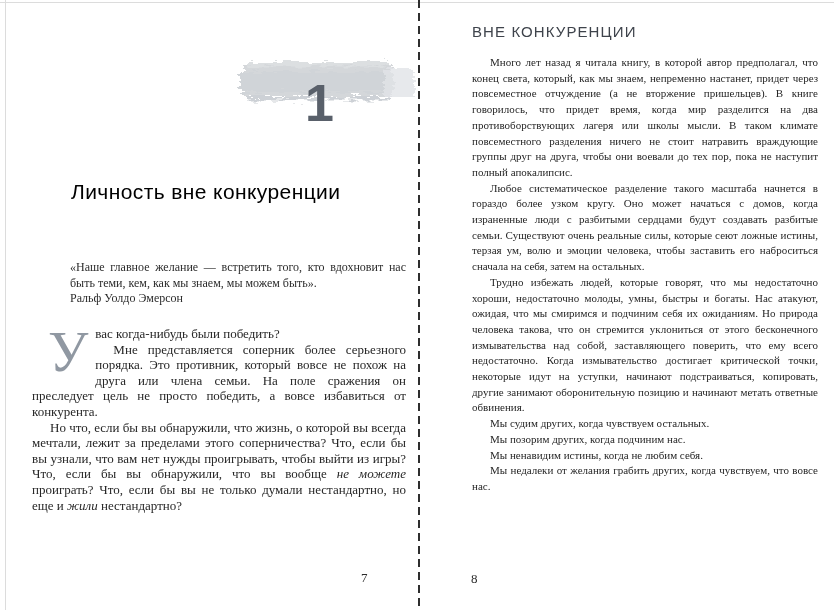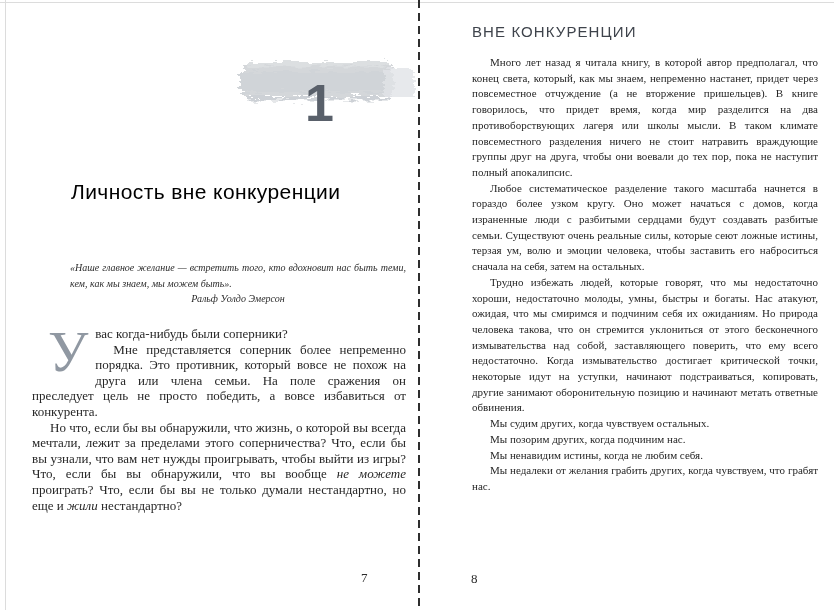--- a/index.html
+++ b/index.html
@@ -28,23 +28,23 @@
     color:#59606a;
   }
   .chapter-title{
     position:absolute;left:71px;top:180px;
     font-family:"Liberation Sans", sans-serif;
     font-size:21px;letter-spacing:.4px;color:#000000;
     white-space:nowrap;
   }
   .epigraph{
     position:absolute;left:70px;top:260px;width:336px;
-    font-size:10px;line-height:15.5px;text-align:justify;color:#2b2b2b;font-style:italic;
+    font-size:12px;line-height:15.5px;text-align:justify;color:#2b2b2b;
   }
-  .epigraph .attrib{text-align:center;margin-top:0;}
+  .epigraph .attrib{text-align:left;margin-top:0;}
   .body-left{
     position:absolute;left:32px;top:326px;width:374px;
     font-size:13px;line-height:15.6px;text-align:justify;
     hyphens:auto;-webkit-hyphens:auto;
   }
   .body-left p,.body-right p{margin:0;padding:0;}
   .dropcap{
     float:left;
     font-size:57px;line-height:46px;
     color:#9098a2;
@@ -100,38 +100,38 @@
     <div class="chapter-num">1</div>
 
     <h1 class="chapter-title" style="margin:0;font-weight:400;">Личность вне конкуренции</h1>
 
     <div class="epigraph">
       <div>«Наше главное желание — встретить того, кто вдохновит нас быть теми, кем, как мы знаем, мы можем быть».</div>
       <div class="attrib">Ральф Уолдо Эмерсон</div>
     </div>
 
     <div class="body-left">
-      <p><span class="dropcap">У</span><span>вас когда-нибудь были соперники?</span></p>
-      <p class="ind">Мне представляется соперник более непременно порядка. Это противник, который вовсе не похож на друга или члена семьи. На поле сражения он преследует цель не просто победить, а вовсе избавиться от конкурента.</p>
+      <p><span class="dropcap">У</span><span>вас когда-нибудь были победить?</span></p>
+      <p class="ind">Мне представляется соперник более серьезного порядка. Это противник, который вовсе не похож на друга или члена семьи. На поле сражения он преследует цель не просто победить, а вовсе избавиться от конкурента.</p>
       <p class="ind"><span>Но что, если бы вы обнаружили, что жизнь, о которой вы всегда мечтали, лежит за пределами этого соперничества? Что, если бы вы узнали, что вам нет нужды проигрывать, чтобы выйти из игры? Что, если бы вы обнаружили, что вы вообще </span><span class="it">не можете</span><span> проиграть? Что, если бы вы не только думали нестандартно, но еще и </span><span class="it">жили</span><span> нестандартно?</span></p>
     </div>
 
     <div class="folio folio-left">7</div>
   </div>
 
   <div>
 
     <div class="running-header">ВНЕ КОНКУРЕНЦИИ</div>
 
     <div class="body-right">
       <p class="ind">Много лет назад я читала книгу, в которой автор предполагал, что конец света, который, как мы знаем, непременно настанет, придет через повсеместное отчуждение (а не вторжение пришельцев). В книге говорилось, что придет время, когда мир разделится на два противоборствующих лагеря или школы мысли. В таком климате повсеместного разделения ничего не стоит натравить враждующие группы друг на друга, чтобы они воевали до тех пор, пока не наступит полный апокалипсис.</p>
       <p class="ind">Любое систематическое разделение такого масштаба начнется в гораздо более узком кругу. Оно может начаться с домов, когда израненные люди с разбитыми сердцами будут создавать разбитые семьи. Существуют очень реальные силы, которые сеют ложные истины, терзая ум, волю и эмоции человека, чтобы заставить его наброситься сначала на себя, затем на остальных.</p>
       <p class="ind">Трудно избежать людей, которые говорят, что мы недостаточно хороши, недостаточно молоды, умны, быстры и богаты. Нас атакуют, ожидая, что мы смиримся и подчиним себя их ожиданиям. Но природа человека такова, что он стремится уклониться от этого бесконечного измывательства над собой, заставляющего поверить, что ему всего недостаточно. Когда измывательство достигает критической точки, некоторые идут на уступки, начинают подстраиваться, копировать, другие занимают оборонительную позицию и начинают метать ответные обвинения.</p>
       <p class="ind">Мы судим других, когда чувствуем остальных.</p>
       <p class="ind">Мы позорим других, когда подчиним нас.</p>
       <p class="ind">Мы ненавидим истины, когда не любим себя.</p>
-      <p class="ind">Мы недалеки от желания грабить других, когда чувствуем, что грабят нас.</p>
+      <p class="ind">Мы недалеки от желания грабить других, когда чувствуем, что вовсе нас.</p>
     </div>
 
     <div class="folio folio-right">8</div>
   </div>
 
 </div>
 
 </body></html>

